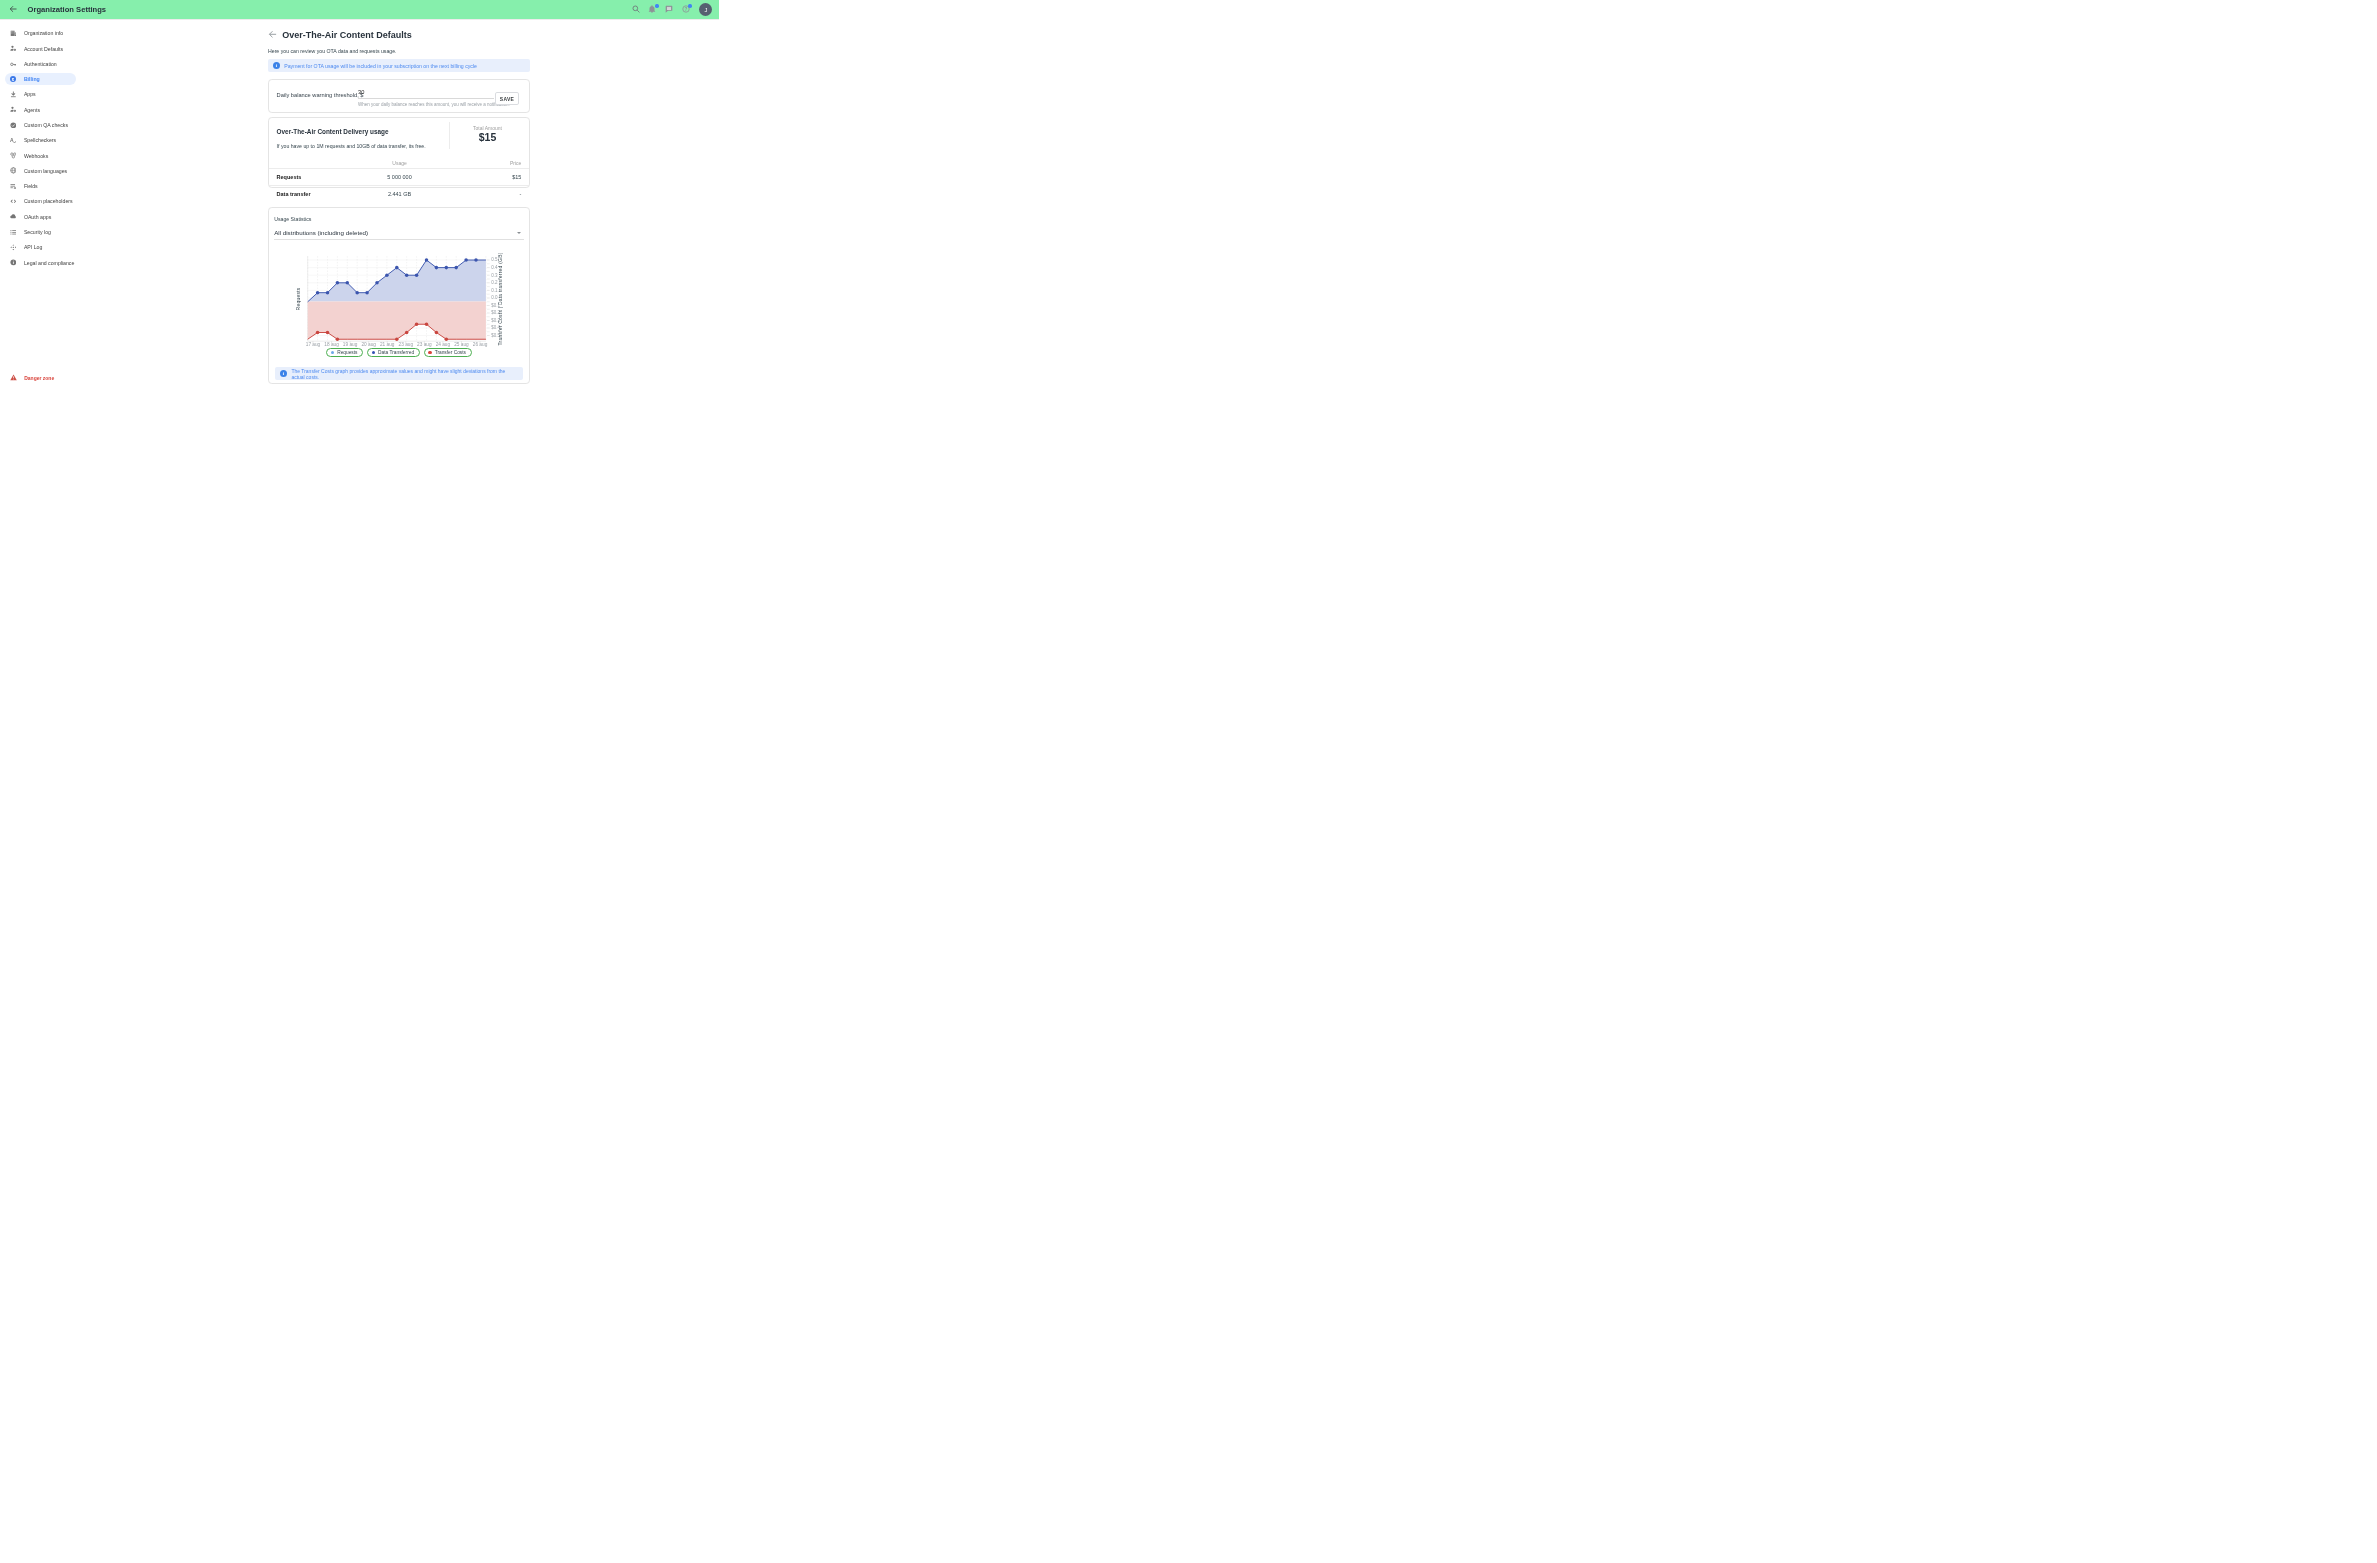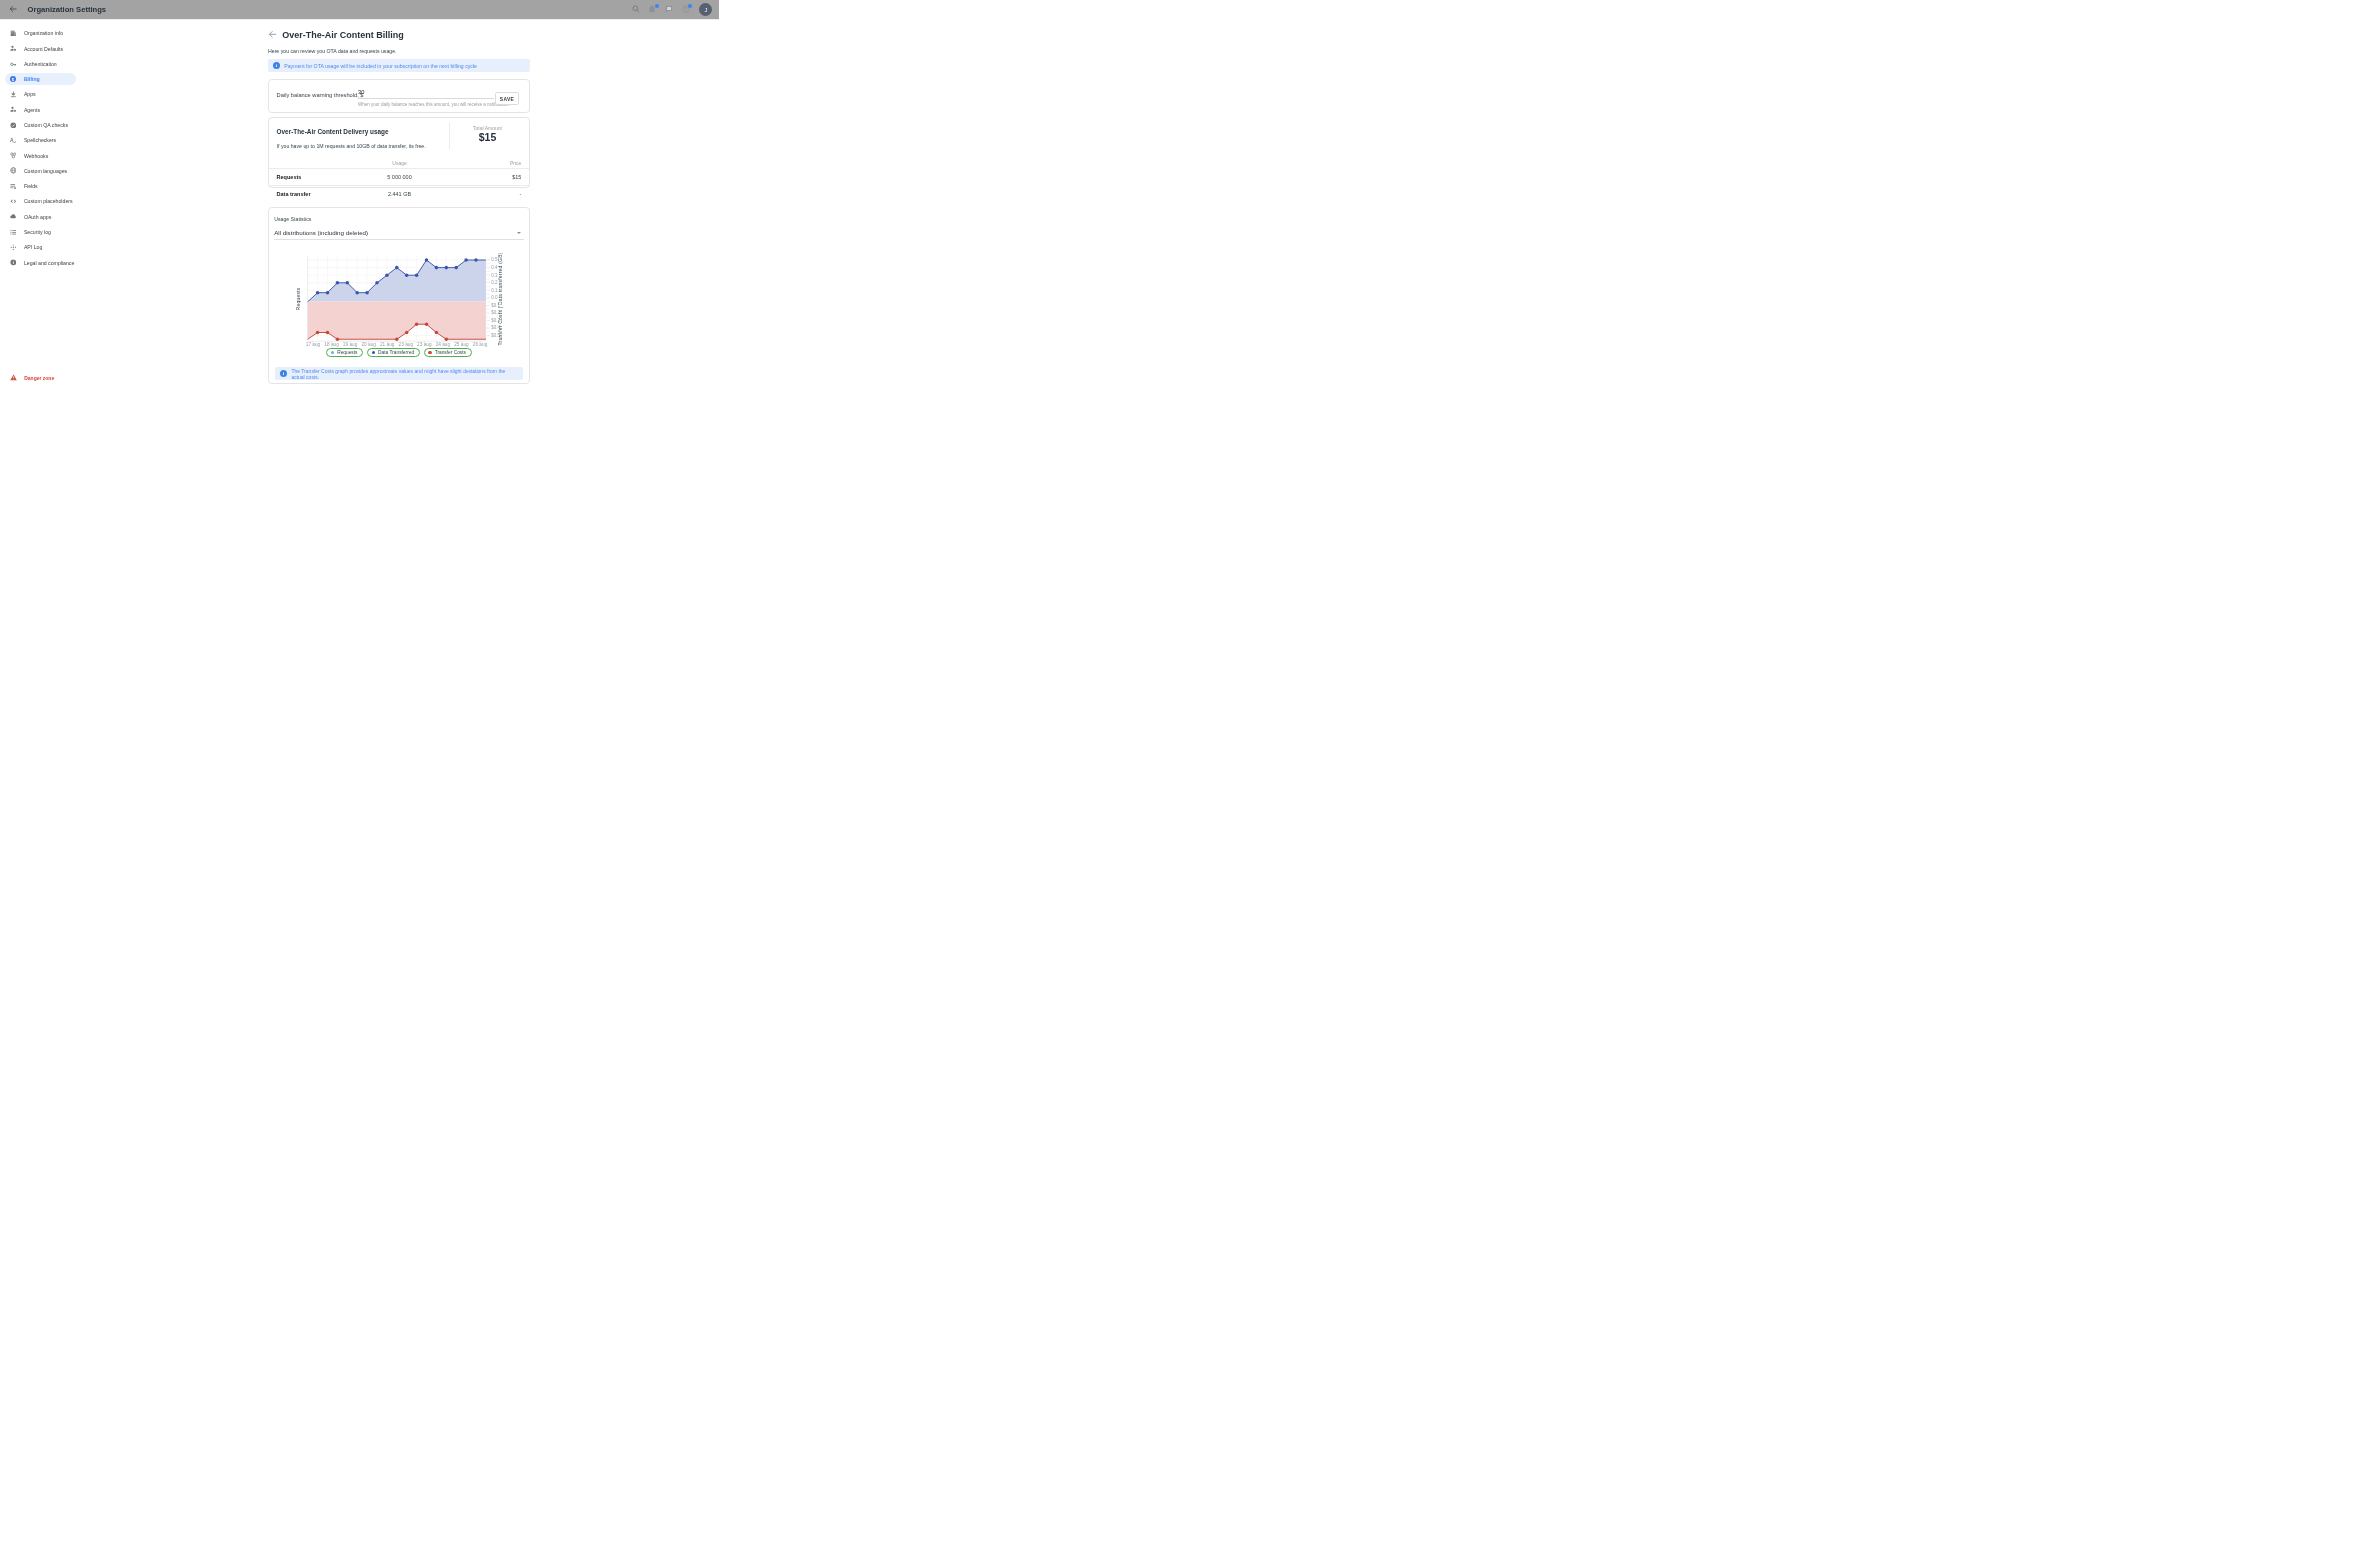--- a/index.html
+++ b/index.html
@@ -1,21 +1,21 @@
 <!DOCTYPE html>
 <html style="font-size:7.6px"><head>
 <meta charset="utf-8">
 <style>
   * { margin:0; padding:0; box-sizing:border-box; }
   html,body { background:#fff; }
   body { font-family:"Liberation Sans","DejaVu Sans",sans-serif; color:#28323c; }
   .app { position:relative; width:719px; height:391px; background:#fff; overflow:hidden; }
 
   
-  .topbar { position:absolute; top:0; left:0; right:0; height:20px; background:#a3a3a3;
+  .topbar { position:absolute; top:0; left:0; right:0; height:20px; background:#86efac;
             border-bottom:0.5px solid #ececec; display:flex; align-items:center; padding:0 6.7px 0 7.6px; }
   .icon-btn { width:11.4px; height:11.4px; display:flex; align-items:center; justify-content:center; cursor:pointer; position:relative; }
   .topbar-title { font-size:7.6px; font-weight:700; color:#28323c; margin-left:8.6px; }
   .topbar-right { margin-left:auto; display:flex; align-items:center; gap:5.2px; }
   .badge-dot { position:absolute; top:0.5px; right:-0.5px; width:3.3px; height:3.3px; border-radius:50%; background:#4285f4; }
   .avatar { width:13px; height:13px; border-radius:50%; background:#566070; color:#fff; font-size:5.7px;
             display:flex; align-items:center; justify-content:center; cursor:pointer; margin-left:2.9px; }
 
   
   .sidebar { position:absolute; top:20px; left:0; width:100px; padding-top:7.1px; }
@@ -303,21 +303,21 @@
     </span>
     <span class="lbl">Danger zone</span>
   </div>
 
   <div class="page-head">
     <div class="back-circle">
       <svg width="8.6" height="8.6" viewBox="0 0 18 18">
           <path d="M17 9H3M9.4 2.6L3 9l6.4 6.4" fill="none" stroke="#8a9196" stroke-width="1.8"></path>
         </svg>
     </div>
-    <div class="page-title">Over-The-Air Content Billing</div>
+    <div class="page-title">Over-The-Air Content Defaults</div>
   </div>
   <div class="page-subtitle">Here you can review you OTA data and requests usage.</div>
 
   <div class="info-banner" id="banner-top">
     <span class="info-ic">i</span>
     <span class="txt">Payment for OTA usage will be included in your subscription on the next billing cycle</span>
   </div>
 
   <div class="card" id="card-threshold">
     <div class="th-label">Daily balance warning threshold, $</div>

